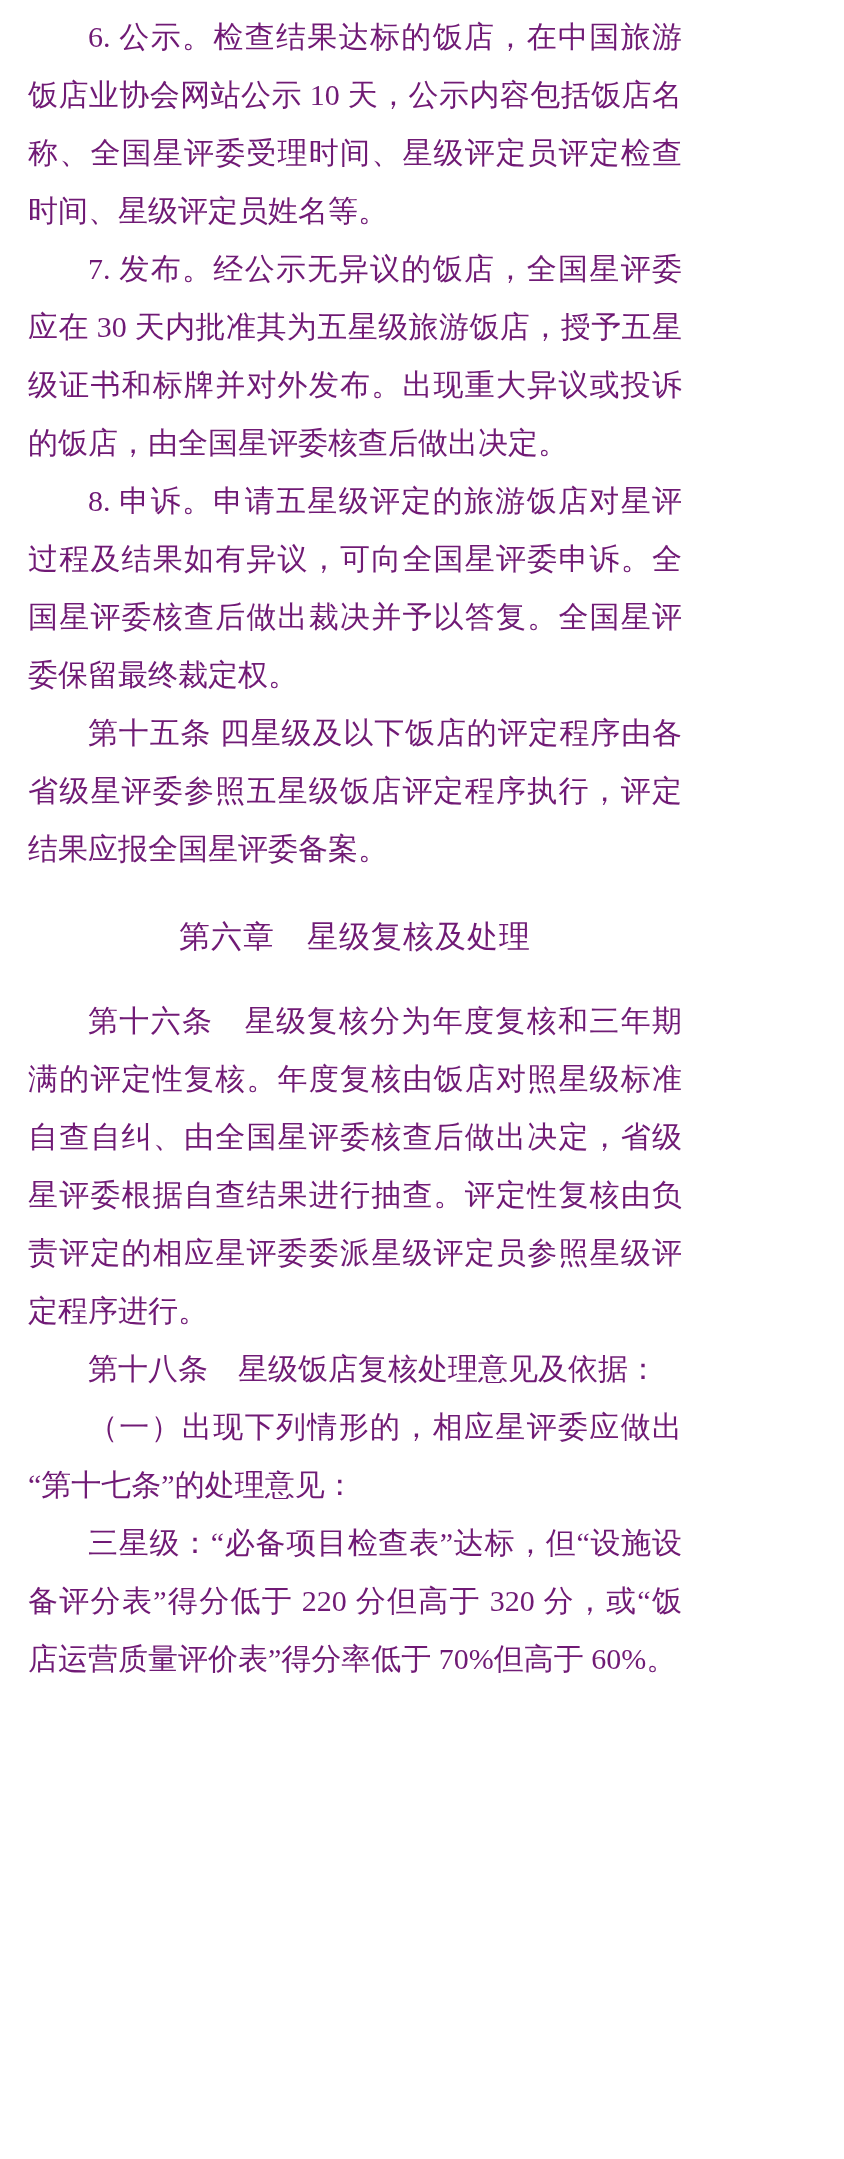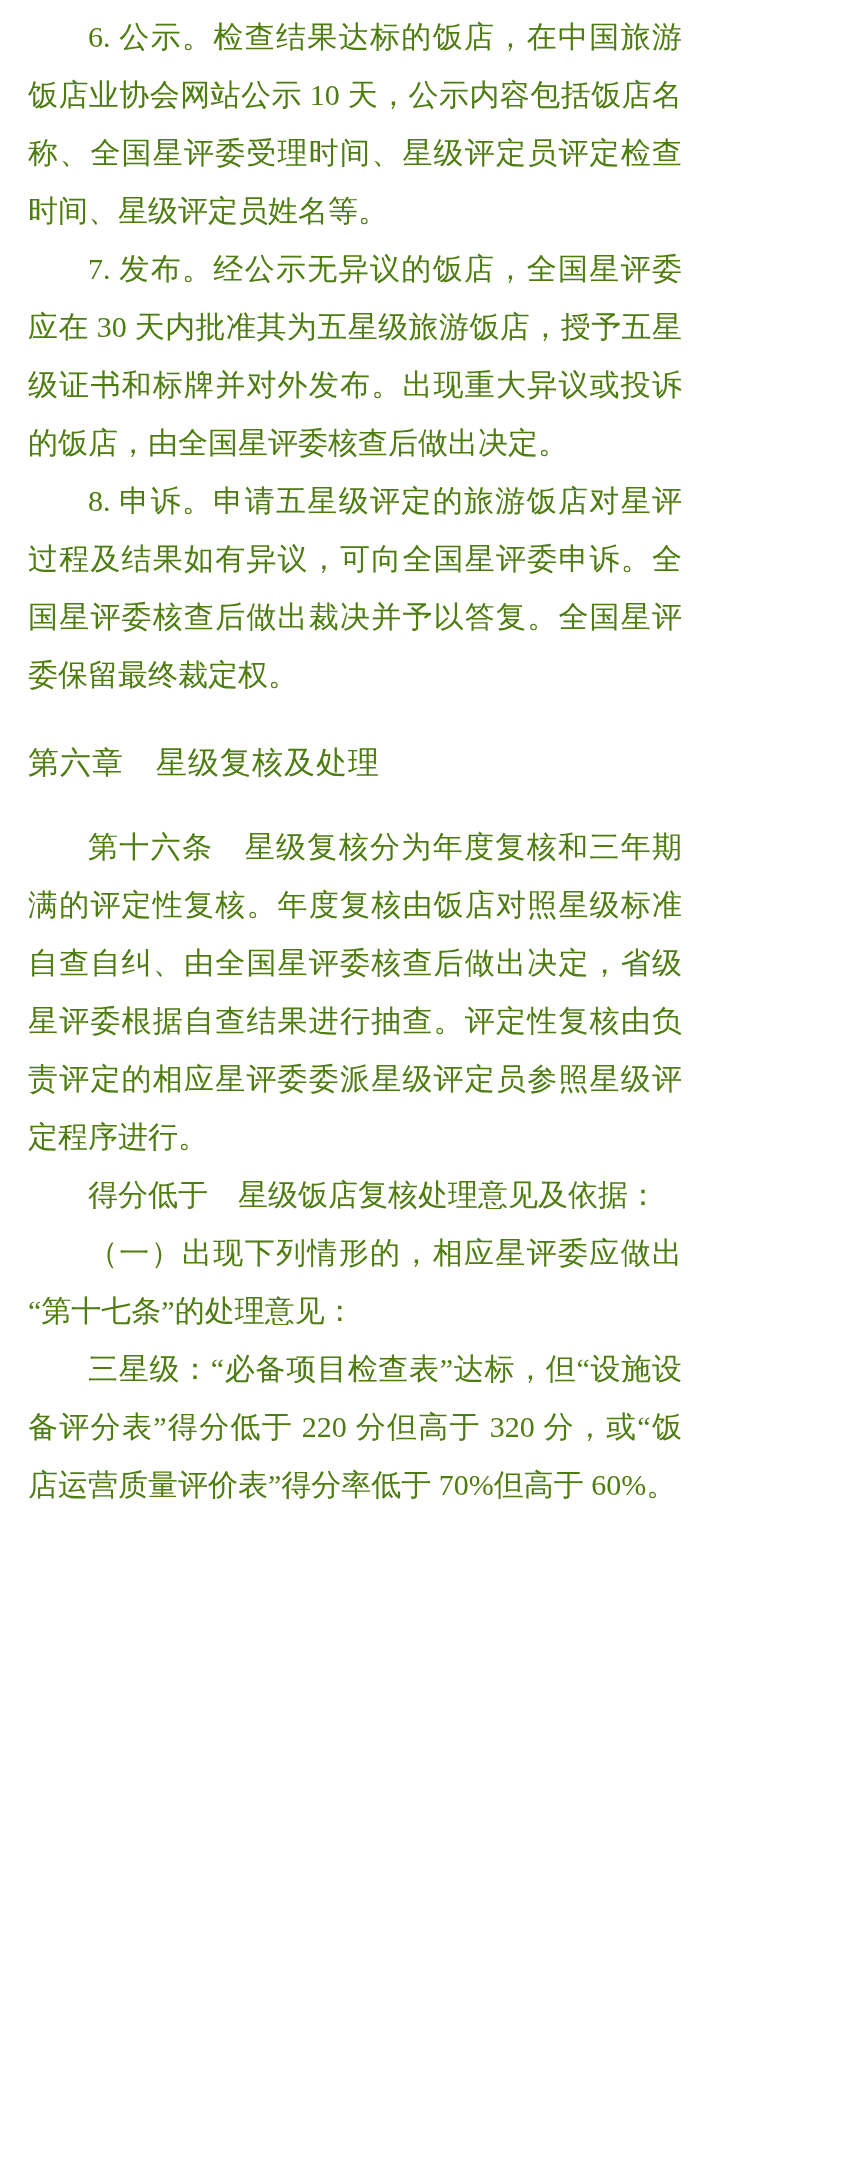--- a/index.html
+++ b/index.html
@@ -7,48 +7,50 @@
     padding: 0;
     background: #ffffff;
   }
   .page {
     position: relative;
     width: 722px;
     height: 2159px;
     box-sizing: border-box;
     padding: 8px 40px 0 28px;
     background: #ffffff;
-    color: #4d7c0f;
+    color: #701a75;
     font-family: "Liberation Serif", "DejaVu Serif", serif;
     font-size: 30px;
     line-height: 58px;
     text-align: justify;
     overflow: hidden;
     -webkit-font-smoothing: antialiased;
   }
   .para {
     margin: 0;
     padding: 0;
     text-indent: 2em;
     word-break: break-all;
   }
   .chapter {
     margin: 30px 0 26px 0;
     padding: 0;
     font-size: 31px;
     font-weight: 400;
+    text-align: center;
     text-indent: 0;
     letter-spacing: 1px;
   }
 </style>
 </head>
 <body>
 
 <div class="page">
   <p class="para">6. 公示。检查结果达标的饭店，在中国旅游饭店业协会网站公示 10 天，公示内容包括饭店名称、全国星评委受理时间、星级评定员评定检查时间、星级评定员姓名等。</p>
   <p class="para">7. 发布。经公示无异议的饭店，全国星评委应在 30 天内批准其为五星级旅游饭店，授予五星级证书和标牌并对外发布。出现重大异议或投诉的饭店，由全国星评委核查后做出决定。</p>
   <p class="para">8. 申诉。申请五星级评定的旅游饭店对星评过程及结果如有异议，可向全国星评委申诉。全国星评委核查后做出裁决并予以答复。全国星评委保留最终裁定权。</p>
+  <p class="para">第十五条 四星级及以下饭店的评定程序由各省级星评委参照五星级饭店评定程序执行，评定结果应报全国星评委备案。</p>
   <h2 class="chapter">第六章　星级复核及处理</h2>
   <p class="para">第十六条　星级复核分为年度复核和三年期满的评定性复核。年度复核由饭店对照星级标准自查自纠、由全国星评委核查后做出决定，省级星评委根据自查结果进行抽查。评定性复核由负责评定的相应星评委委派星级评定员参照星级评定程序进行。</p>
-  <p class="para">得分低于　星级饭店复核处理意见及依据：</p>
+  <p class="para">第十八条　星级饭店复核处理意见及依据：</p>
   <p class="para">（一）出现下列情形的，相应星评委应做出“第十七条”的处理意见：</p>
   <p class="para">三星级：“必备项目检查表”达标，但“设施设备评分表”得分低于 220 分但高于 320 分，或“饭店运营质量评价表”得分率低于 70%但高于 60%。</p>
 </div>
 
 </body></html>

